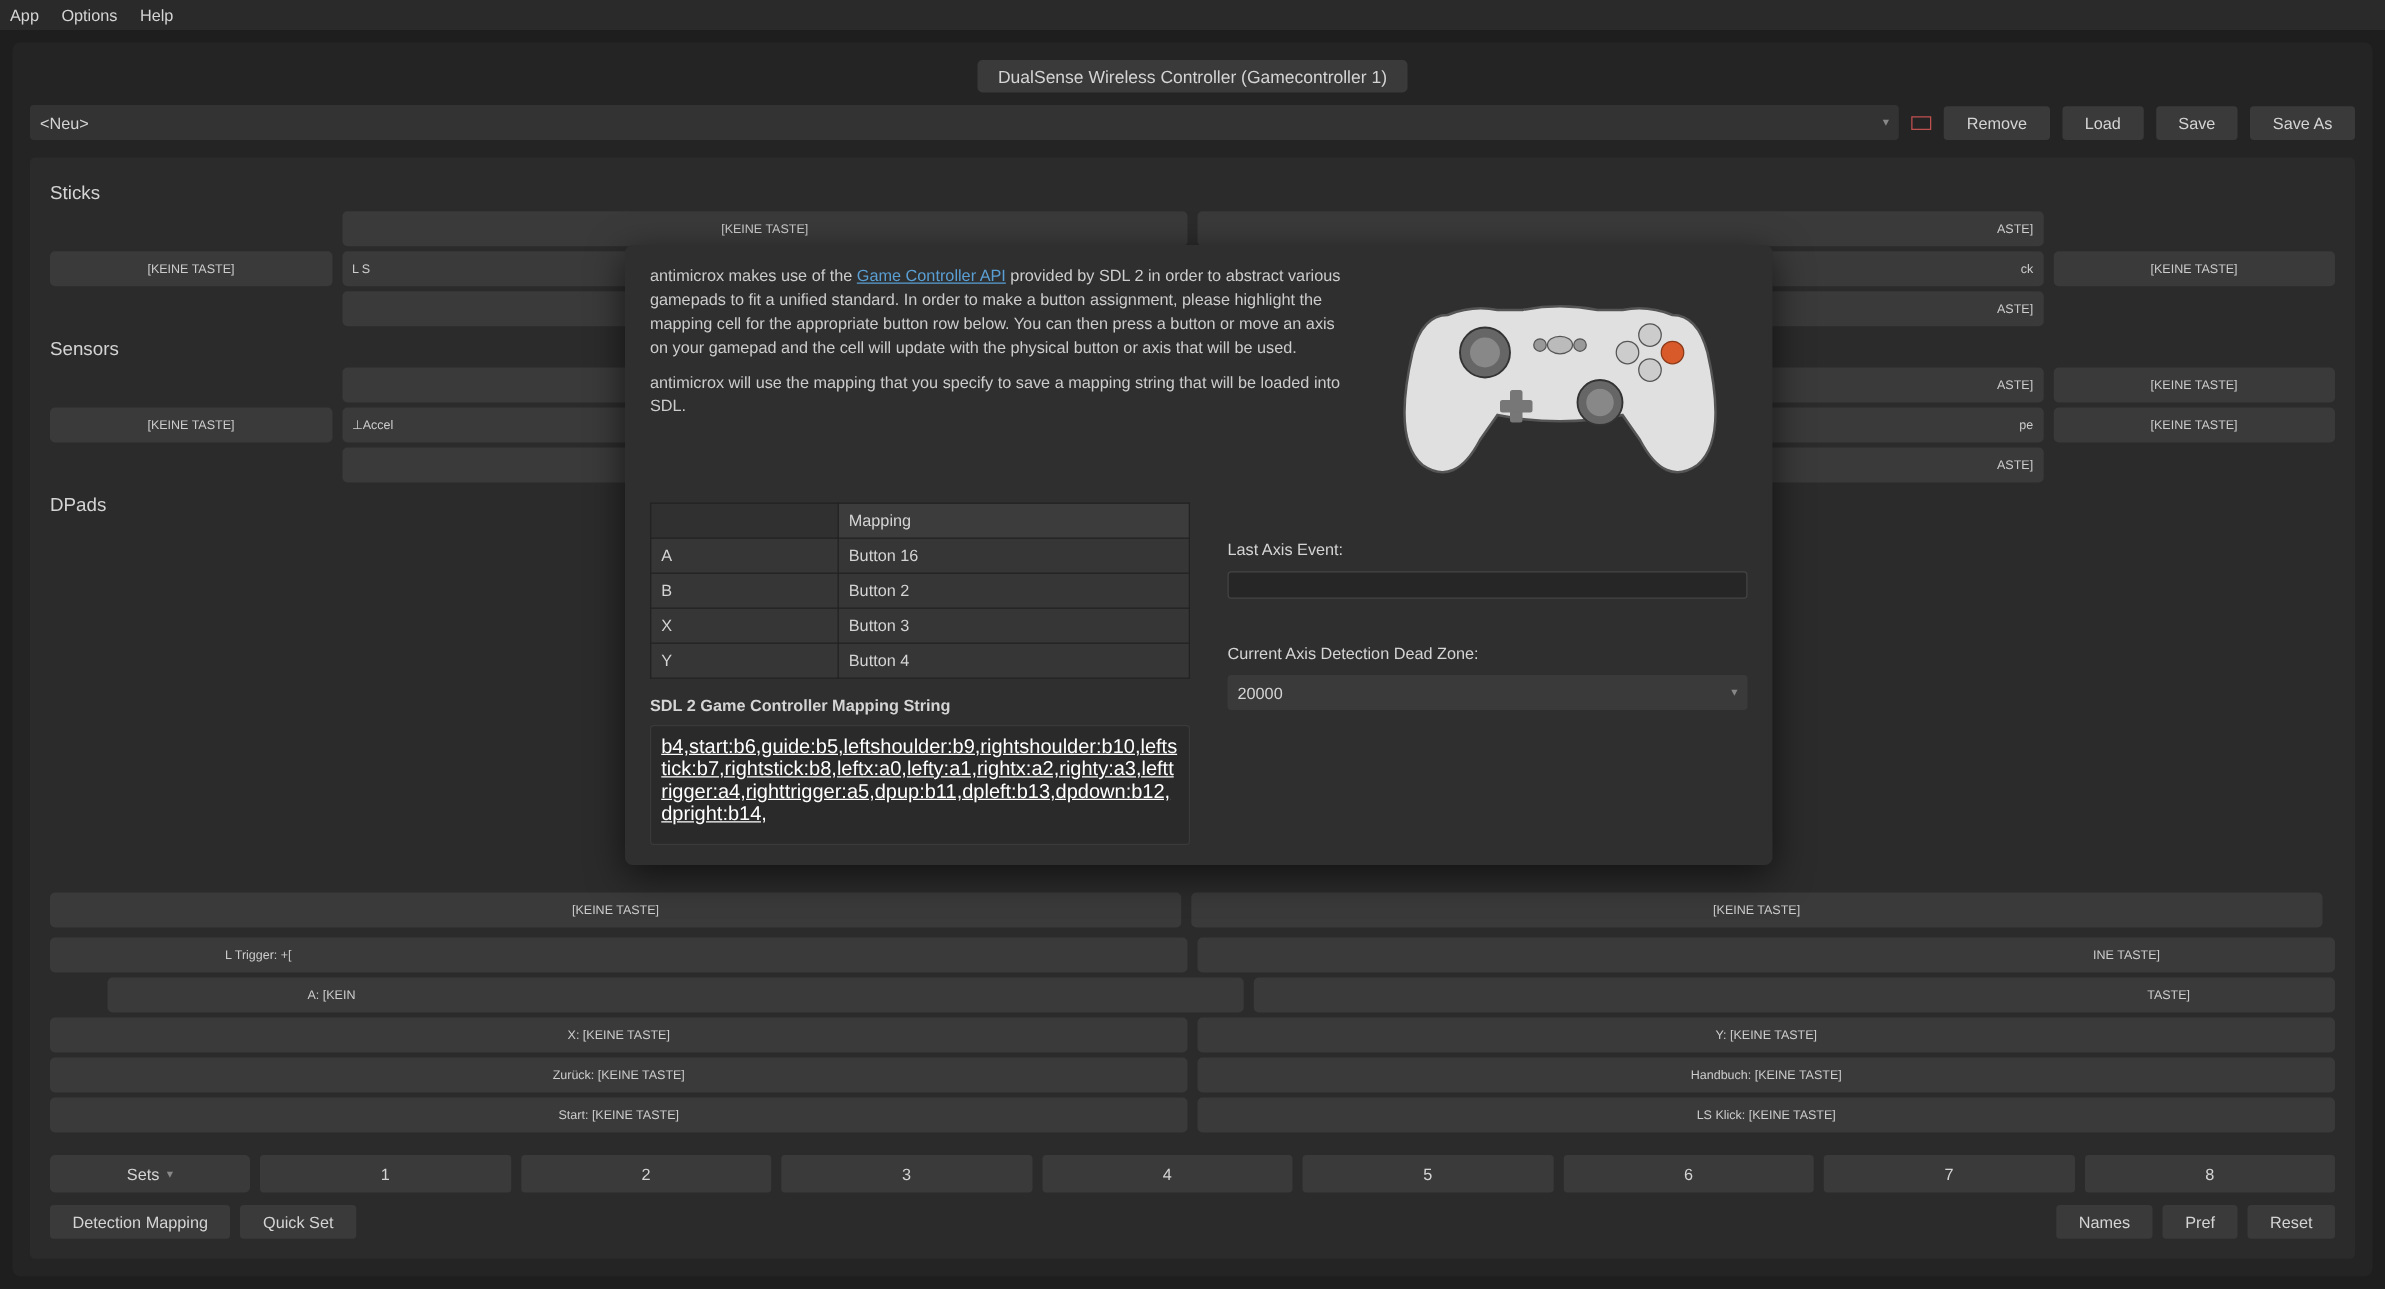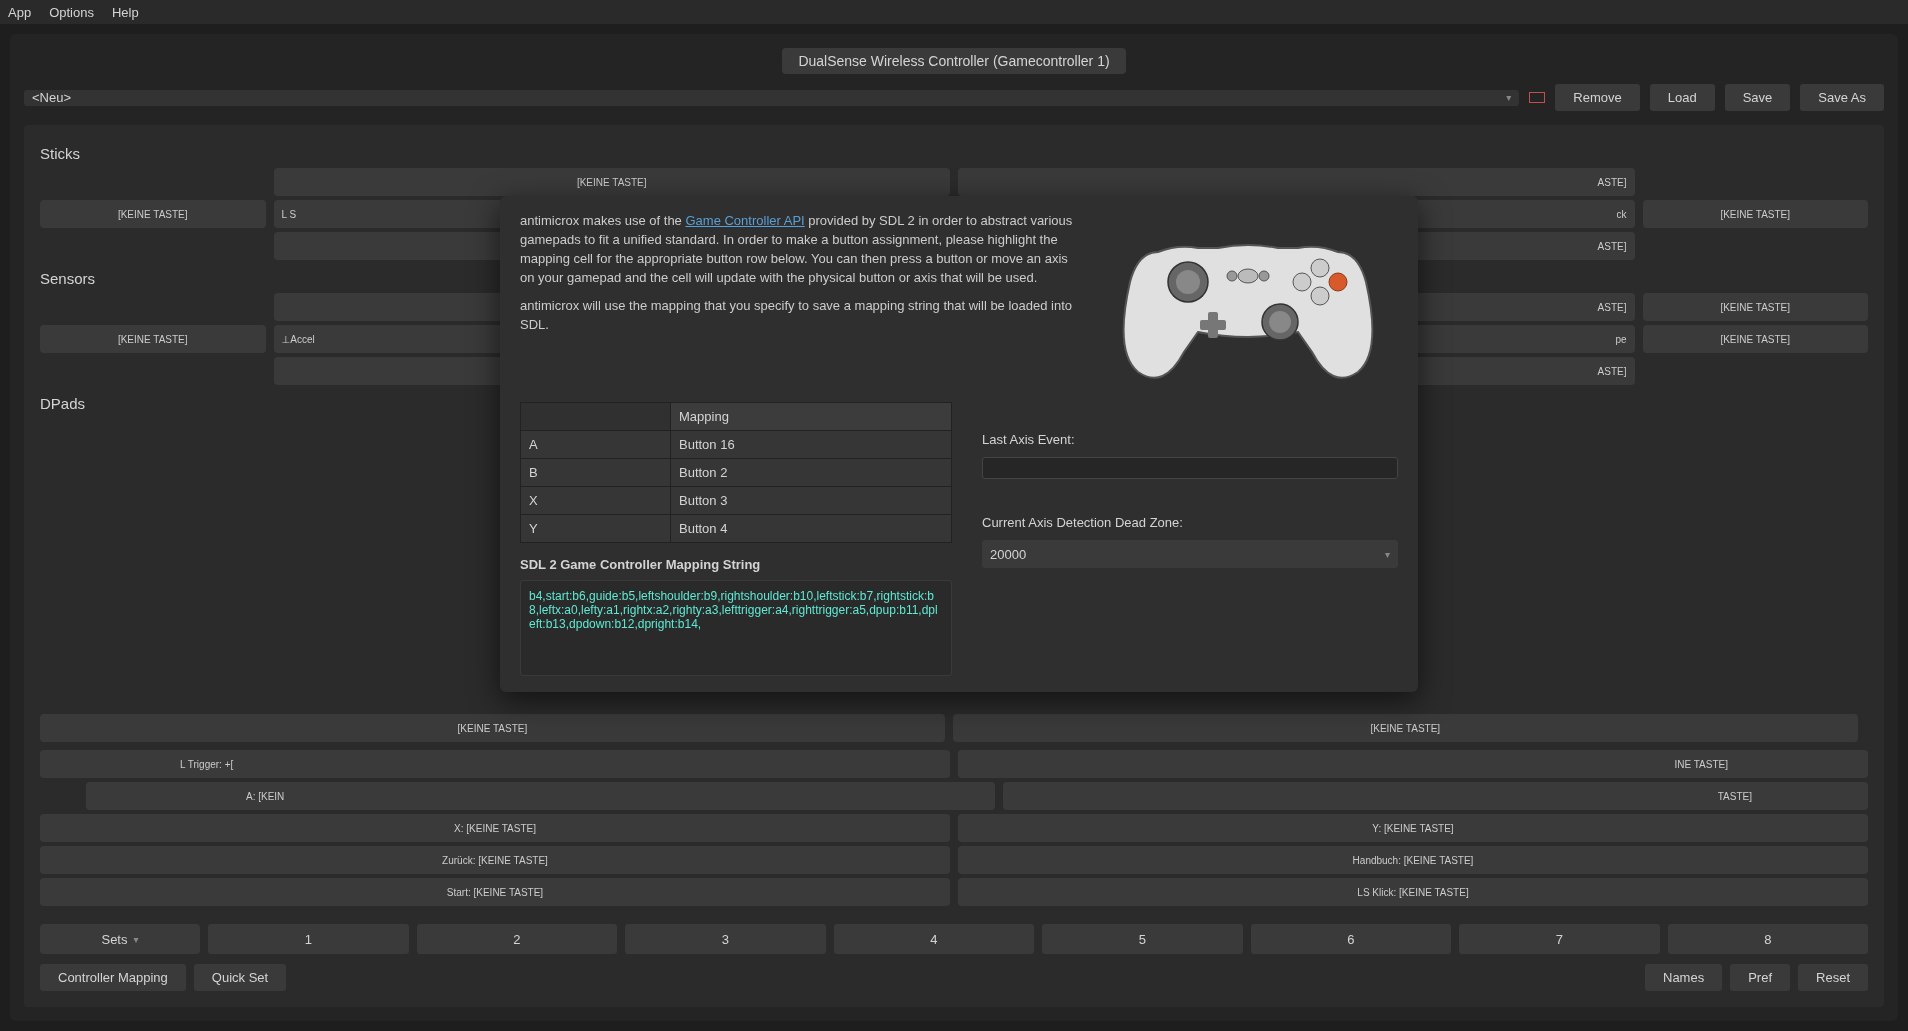--- a/index.html
+++ b/index.html
@@ -43,21 +43,21 @@
     display: flex;
     align-items: center;
     gap: 10px;
     margin-bottom: 14px;
   }
   .profile-select {
     flex: 1;
     background: #333;
     border: none;
     color: #d4d4d4;
-    height: 16px;
+    height: 28px;
     padding: 0 8px;
     border-radius: 3px;
   }
   .caret { color: #888; font-size: 10px; }
   .rect-indicator {
     width: 16px; height: 11px;
     border: 1.5px solid #c05050;
     display: inline-block;
   }
   .btn {
@@ -187,26 +187,27 @@
     height: 22px;
     width: 100%;
     color: #d4d4d4;
     padding: 0 6px;
   }
   .modal-bold { font-weight: bold; margin-top: 14px; }
   .modal-mapstr {
     background: #2a2a2a;
     border: 1px solid #3a3a3a;
     padding: 8px;
-    font-size: 12px;
-    color: #5eead4;
+    font-size: 16px;
+    color: #ffffff;
     height: 96px;
     margin-top: 8px;
     word-break: break-all;
     border-radius: 3px;
+    text-decoration: underline;
   }
   .modal-mid {
     display: flex;
     gap: 30px;
   }
   .modal-left-col { width: 432px; }
   .dz-select {
     background: #3a3a3a;
     border: none;
     color: #d4d4d4;
@@ -332,21 +333,21 @@
       <button class="btn set-btn">2</button>
       <button class="btn set-btn">3</button>
       <button class="btn set-btn">4</button>
       <button class="btn set-btn">5</button>
       <button class="btn set-btn">6</button>
       <button class="btn set-btn">7</button>
       <button class="btn set-btn">8</button>
     </div>
 
     <div class="bottom-bar">
-      <button class="btn">Controller Mapping</button>
+      <button class="btn">Detection Mapping</button>
       <button class="btn">Quick Set</button>
       <div class="spacer"></div>
       <button class="btn">Names</button>
       <button class="btn">Pref</button>
       <button class="btn">Reset</button>
     </div>
   </div>
 </div>
 
 <div class="modal">

